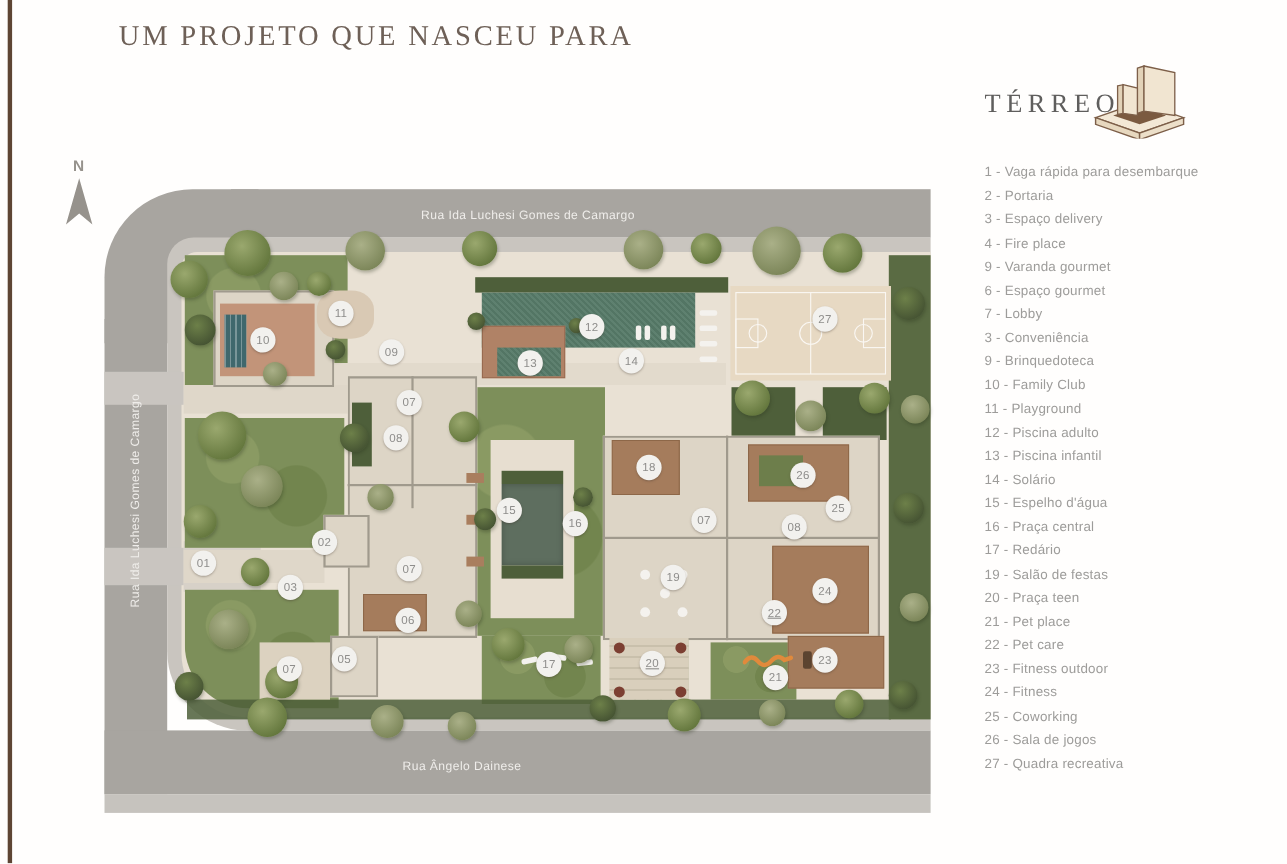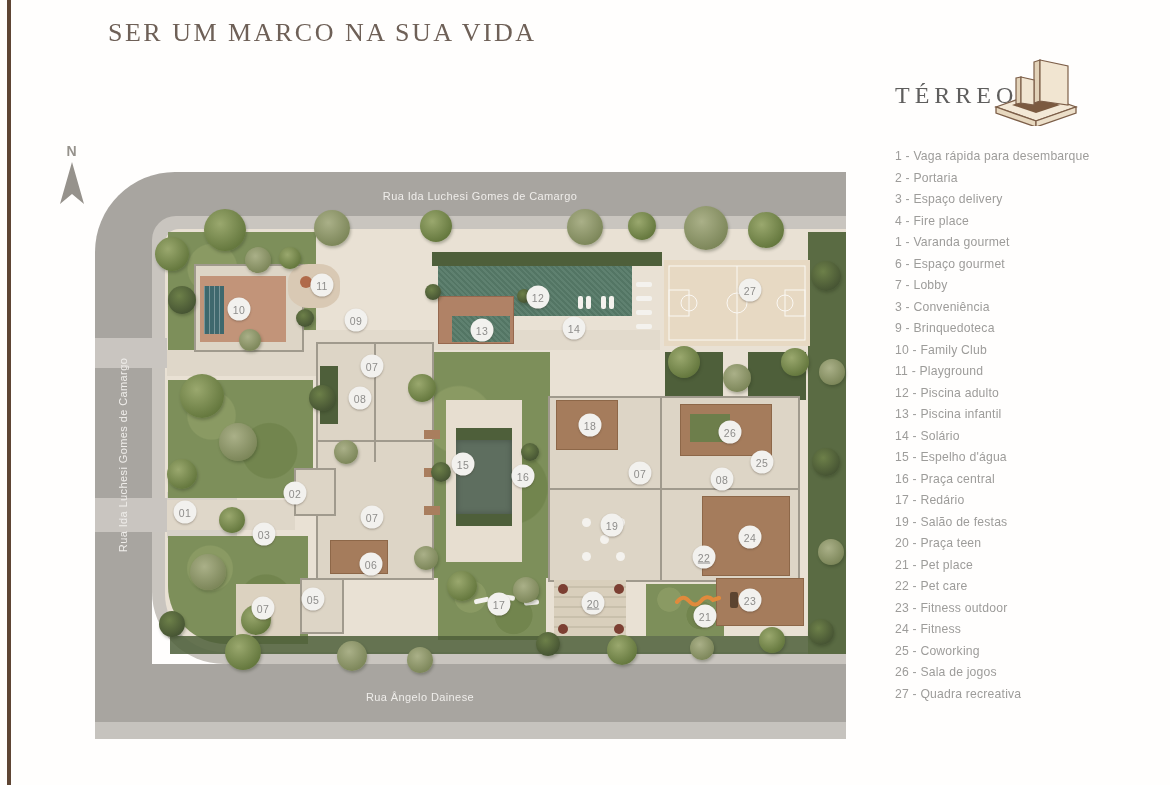--- a/index.html
+++ b/index.html
@@ -40,42 +40,42 @@
   .whiterect{position:absolute;background:#f4f2ee;border-radius:2px;}
 </style>
 </head>
 <body>
 
 <div class="stage">
 
   <div class="edge-strip"></div>
 
   <div class="headline">
-    <div>SER UM MARCO NA SUA VIDA</div>
+    <div>UM PROJETO QUE NASCEU PARA</div>
   </div>
 
   <div class="floor-label">TÉRREO</div>
   <div class="floor-icon">
     <svg width="92" height="76" viewBox="0 0 92 76">
       <polygon points="6,57 46,43 86,57 46,71" fill="#f3e8d6" stroke="#7d5f49" stroke-width="1.3"></polygon>
       <polygon points="6,57 6,63 46,77 46,71" fill="#e7d8bf" stroke="#7d5f49" stroke-width="1.3"></polygon>
       <polygon points="86,57 86,63 46,77 46,71" fill="#ecdfc9" stroke="#7d5f49" stroke-width="1.3"></polygon>
       <polygon points="22,55 46,47 70,55 46,63" fill="#7b5a40"></polygon>
       <polygon points="44,12 50,10 50,51 44,53" fill="#e2d2b8" stroke="#7d5f49" stroke-width="1.2"></polygon>
       <polygon points="50,10 78,16 78,55 50,51" fill="#f1e5d1" stroke="#7d5f49" stroke-width="1.2"></polygon>
       <polygon points="26,28 31,27 31,53 26,54" fill="#e2d2b8" stroke="#7d5f49" stroke-width="1.2"></polygon>
       <polygon points="31,27 44,30 44,55 31,53" fill="#f1e5d1" stroke="#7d5f49" stroke-width="1.2"></polygon>
     </svg>
   </div>
   <div class="legend">
       <div class="legend-item">1 - Vaga rápida para desembarque</div>
       <div class="legend-item">2 - Portaria</div>
       <div class="legend-item">3 - Espaço delivery</div>
       <div class="legend-item">4 - Fire place</div>
-      <div class="legend-item">1 - Varanda gourmet</div>
+      <div class="legend-item">9 - Varanda gourmet</div>
       <div class="legend-item">6 - Espaço gourmet</div>
       <div class="legend-item">7 - Lobby</div>
       <div class="legend-item">3 - Conveniência</div>
       <div class="legend-item">9 - Brinquedoteca</div>
       <div class="legend-item">10 - Family Club</div>
       <div class="legend-item">11 - Playground</div>
       <div class="legend-item">12 - Piscina adulto</div>
       <div class="legend-item">13 - Piscina infantil</div>
       <div class="legend-item">14 - Solário</div>
       <div class="legend-item">15 - Espelho d'água</div>
@@ -265,21 +265,21 @@
       <div class="marker" style="left: 263px; top: 608px;">07</div>
       <div class="marker" style="left: 313px; top: 599px;">05</div>
       <div class="marker" style="left: 371px; top: 564px;">06</div>
       <div class="marker" style="left: 372px; top: 366px;">07</div>
       <div class="marker" style="left: 372px; top: 517px;">07</div>
       <div class="marker" style="left: 640px; top: 473px;">07</div>
       <div class="marker" style="left: 360px; top: 398px;">08</div>
       <div class="marker" style="left: 722px; top: 479px;">08</div>
       <div class="marker" style="left: 356px; top: 320px;">09</div>
       <div class="marker" style="left: 239px; top: 309px;">10</div>
-      <div class="marker" style="left: 322px; top: 285px; text-align: center;">11</div>
+      <div class="marker" style="left: 310px; top: 285px; text-align: center;">11</div>
       <div class="marker" style="left: 538px; top: 297px;">12</div>
       <div class="marker" style="left: 482px; top: 330px;">13</div>
       <div class="marker" style="left: 574px; top: 328px;">14</div>
       <div class="marker" style="left: 463px; top: 464px;">15</div>
       <div class="marker" style="left: 523px; top: 476px;">16</div>
       <div class="marker" style="left: 499px; top: 604px;">17</div>
       <div class="marker" style="left: 590px; top: 425px;">18</div>
       <div class="marker" style="left: 612px; top: 525px;">19</div>
       <div class="marker" style="left: 593px; top: 603px; text-decoration: underline;">20</div>
       <div class="marker" style="left: 705px; top: 616px;">21</div>

